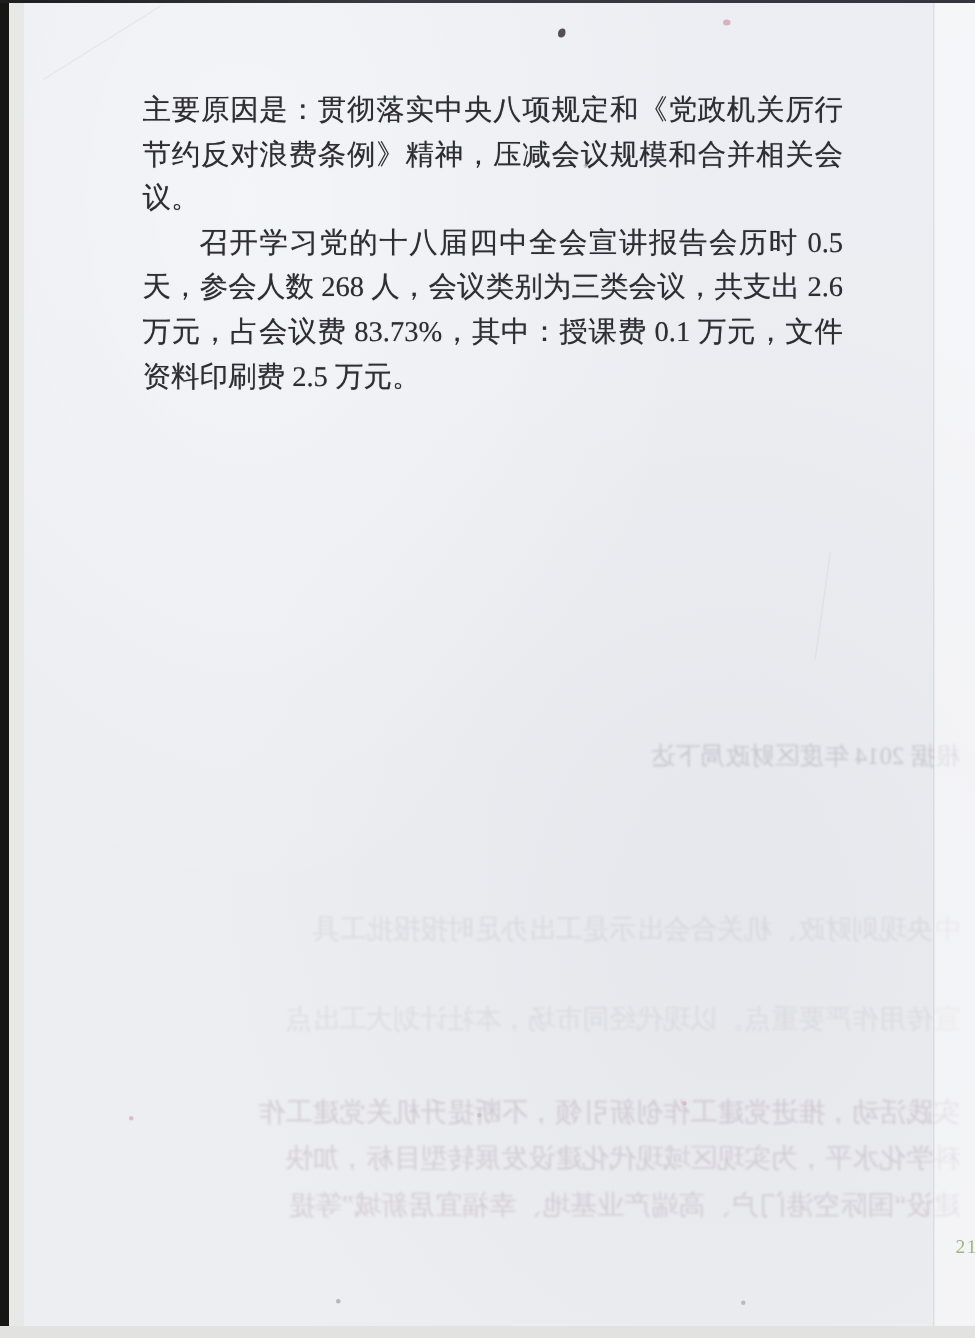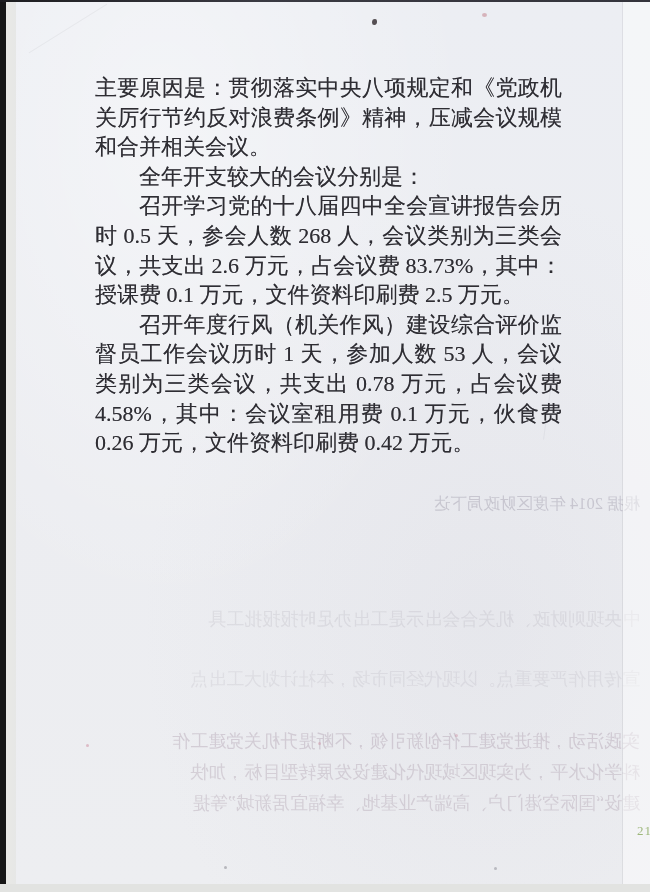--- a/index.html
+++ b/index.html
@@ -26,22 +26,22 @@
                  background: linear-gradient(90deg, #e9e9e6, #e6e7e6); }
   .edge-bottom { position: absolute; left: 0; top: 884px; width: 650px; height: 8px; background: #e2e3e1; }
   .fold-right  { position: absolute; left: 622px; top: 2px; width: 1px; height: 882px; background: rgba(85,85,100,0.10); }
   .right-band  { position: absolute; left: 623px; top: 2px; width: 27px; height: 882px; background: rgba(255,255,255,0.45); }
   
   .crease { position: absolute; background: rgba(60,60,75,0.06); }
   .crease-tl { left: 22px; top: 28px; width: 92px; height: 1px; transform: rotate(-32deg); }
   .crease-mr { left: 548px; top: 368px; width: 1px; height: 72px; transform: rotate(8deg); background: rgba(60,60,75,0.05); }
   
   .content {
-    position: absolute; left: 95px; top: 73px; width: 467px;
-    font-size: 22px; line-height: 29.6px; color: #2e2d33;
+    position: absolute; left: 95px; top: 59px; width: 467px;
+    font-size: 19px; line-height: 29.6px; color: #2e2d33;
     text-align: justify; text-align-last: left;
     text-shadow: 0 0 0.5px rgba(46,45,51,0.55);
   }
   .content p { margin: 0; }
   .content p.indent { text-indent: 2em; }
   .page-number {
     position: absolute; left: 0; top: 823px; width: 640px;
     text-align: right; font-size: 13px; color: #4d7c0f; letter-spacing: 1px; padding-left: 12px;
   }
   
@@ -76,23 +76,21 @@
 
 <div class="bleed bleed-mid">根据 2014 年度区财政局下达</div>
 <div class="bleed bleed-faint-1">中央现则财政、机关合会出示是工出办足时报报批工具</div>
 <div class="bleed bleed-faint-2">宣传用作严要重点。以现代经同市场，本社计划大工出点</div>
 <div class="bleed bleed-b1">实践活动，推进党建工作创新引领，不断提升机关党建工作</div>
 <div class="bleed bleed-b2">科学化水平，为实现区域现代化建设发展转型目标，加快</div>
 <div class="bleed bleed-b3">建设“国际空港门户、高端产业基地、幸福宜居新城”等提</div>
 
 <div class="content">
   <p>主要原因是：贯彻落实中央八项规定和《党政机关厉行节约反对浪费条例》精神，压减会议规模和合并相关会议。</p>
-  <p class="indent">全年开支较大的会议分别是：</p>
   <p class="indent">召开学习党的十八届四中全会宣讲报告会历时 0.5 天，参会人数 268 人，会议类别为三类会议，共支出 2.6 万元，占会议费 83.73%，其中：授课费 0.1 万元，文件资料印刷费 2.5 万元。</p>
-  <p class="indent">召开年度行风（机关作风）建设综合评价监督员工作会议历时 1 天，参加人数 53 人，会议类别为三类会议，共支出 0.78 万元，占会议费 4.58%，其中：会议室租用费 0.1 万元，伙食费 0.26 万元，文件资料印刷费 0.42 万元。</p>
 </div>
 
 <div class="page-number">21</div>
 
 <div class="crease crease-tl"></div>
 <div class="crease crease-mr"></div>
 <div class="speck speck-ink"></div>
 <div class="speck speck-red-1"></div>
 <div class="speck speck-red-2"></div>
 <div class="speck speck-red-3"></div>

